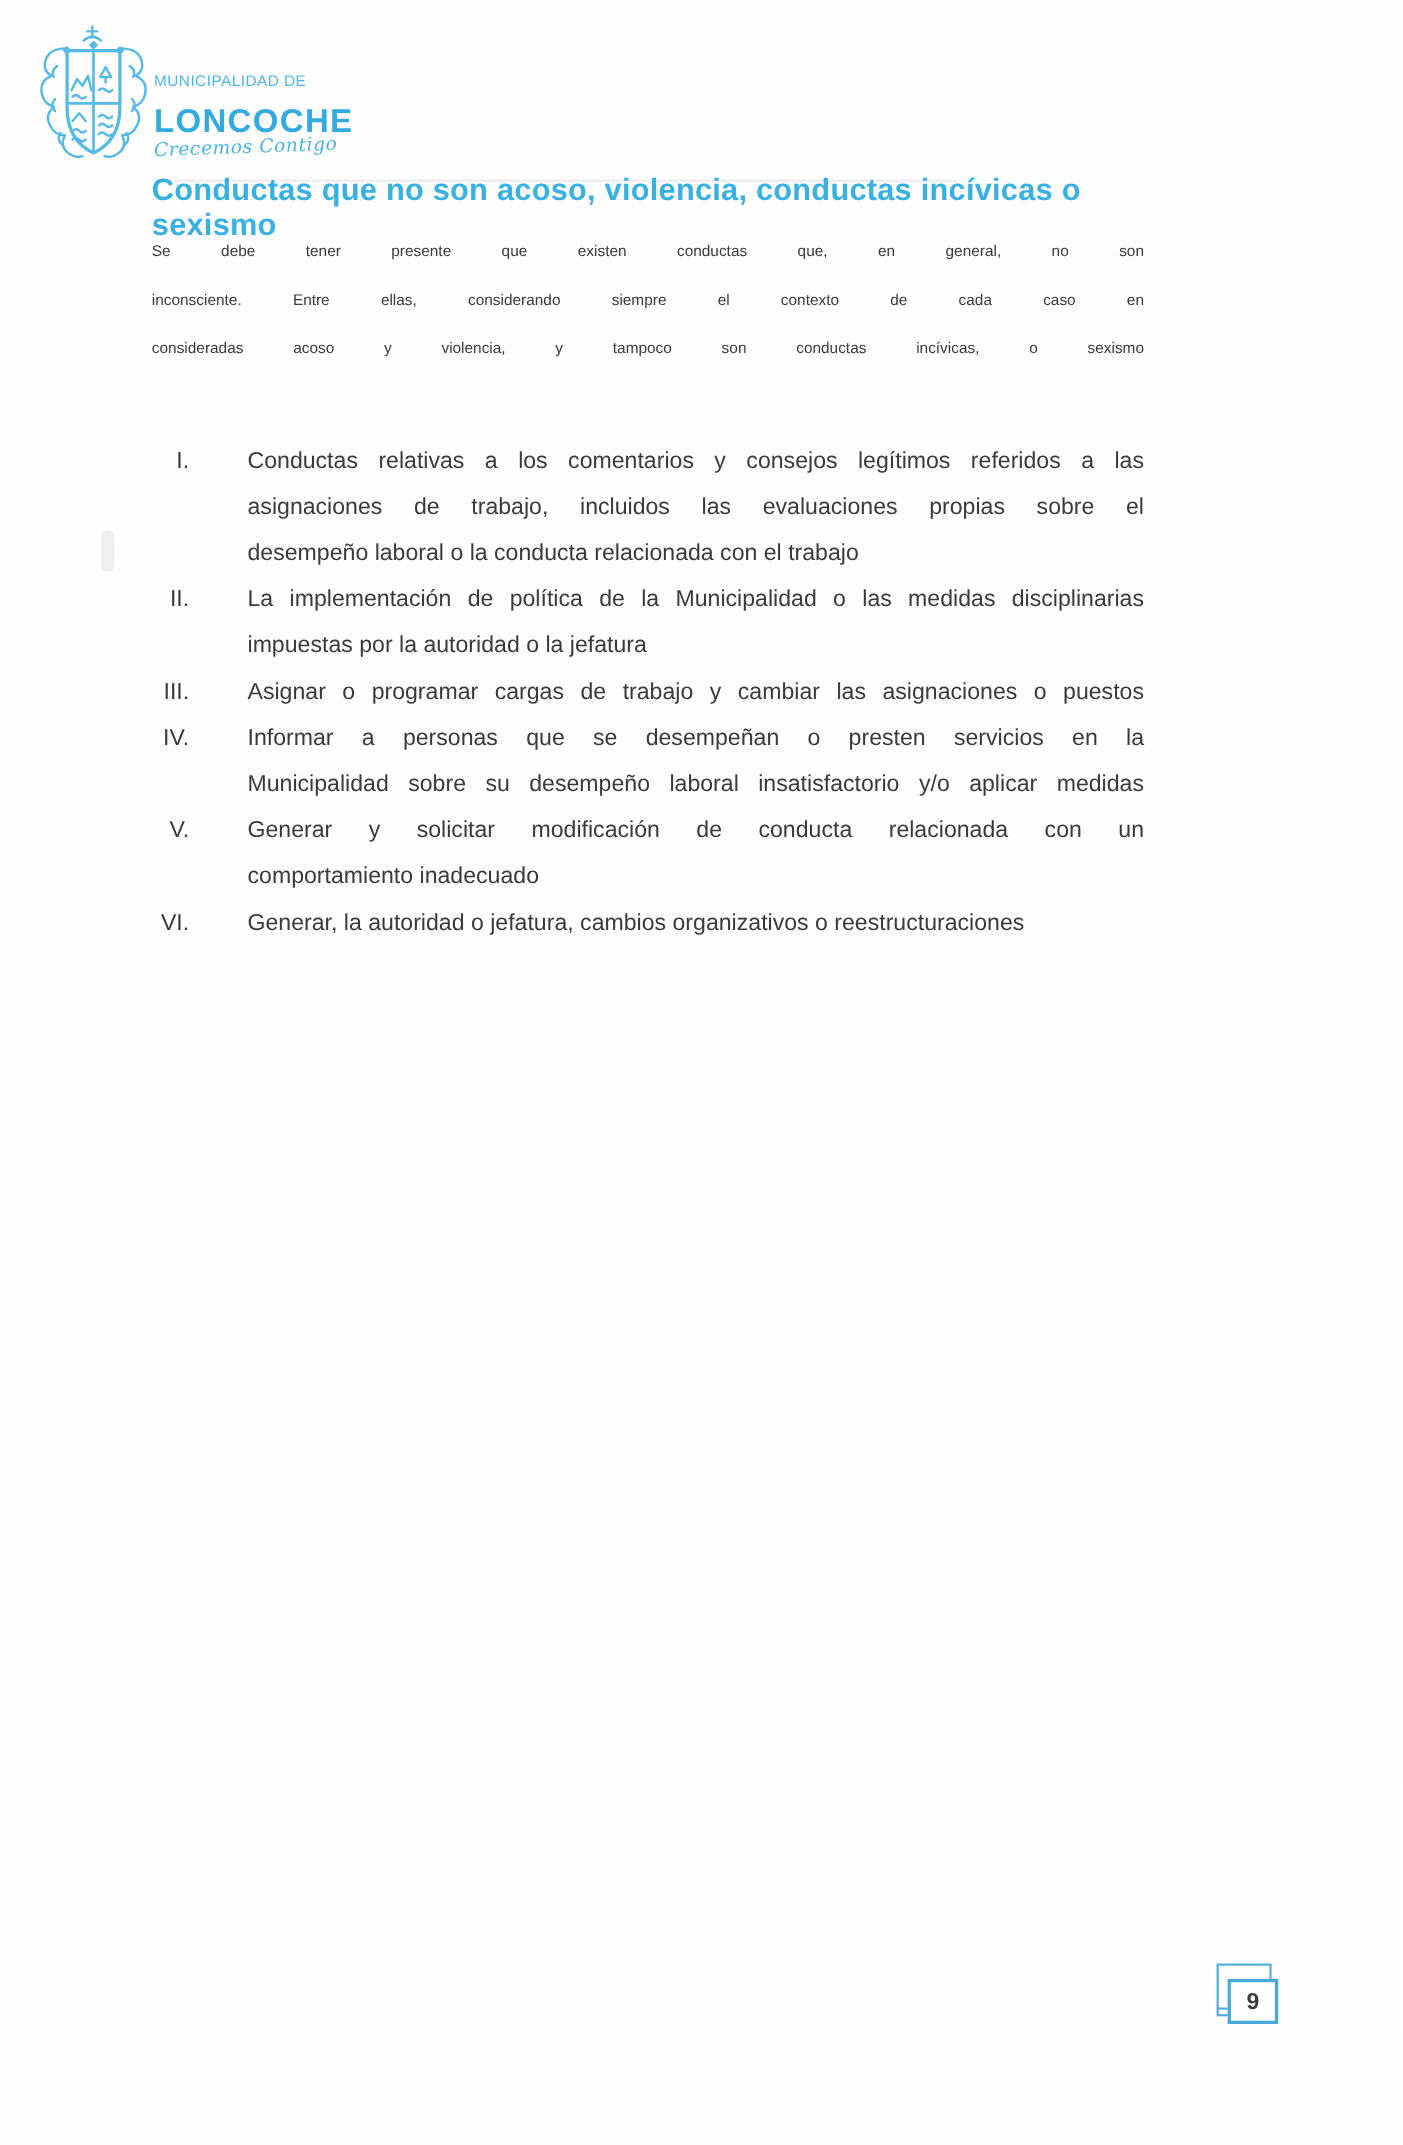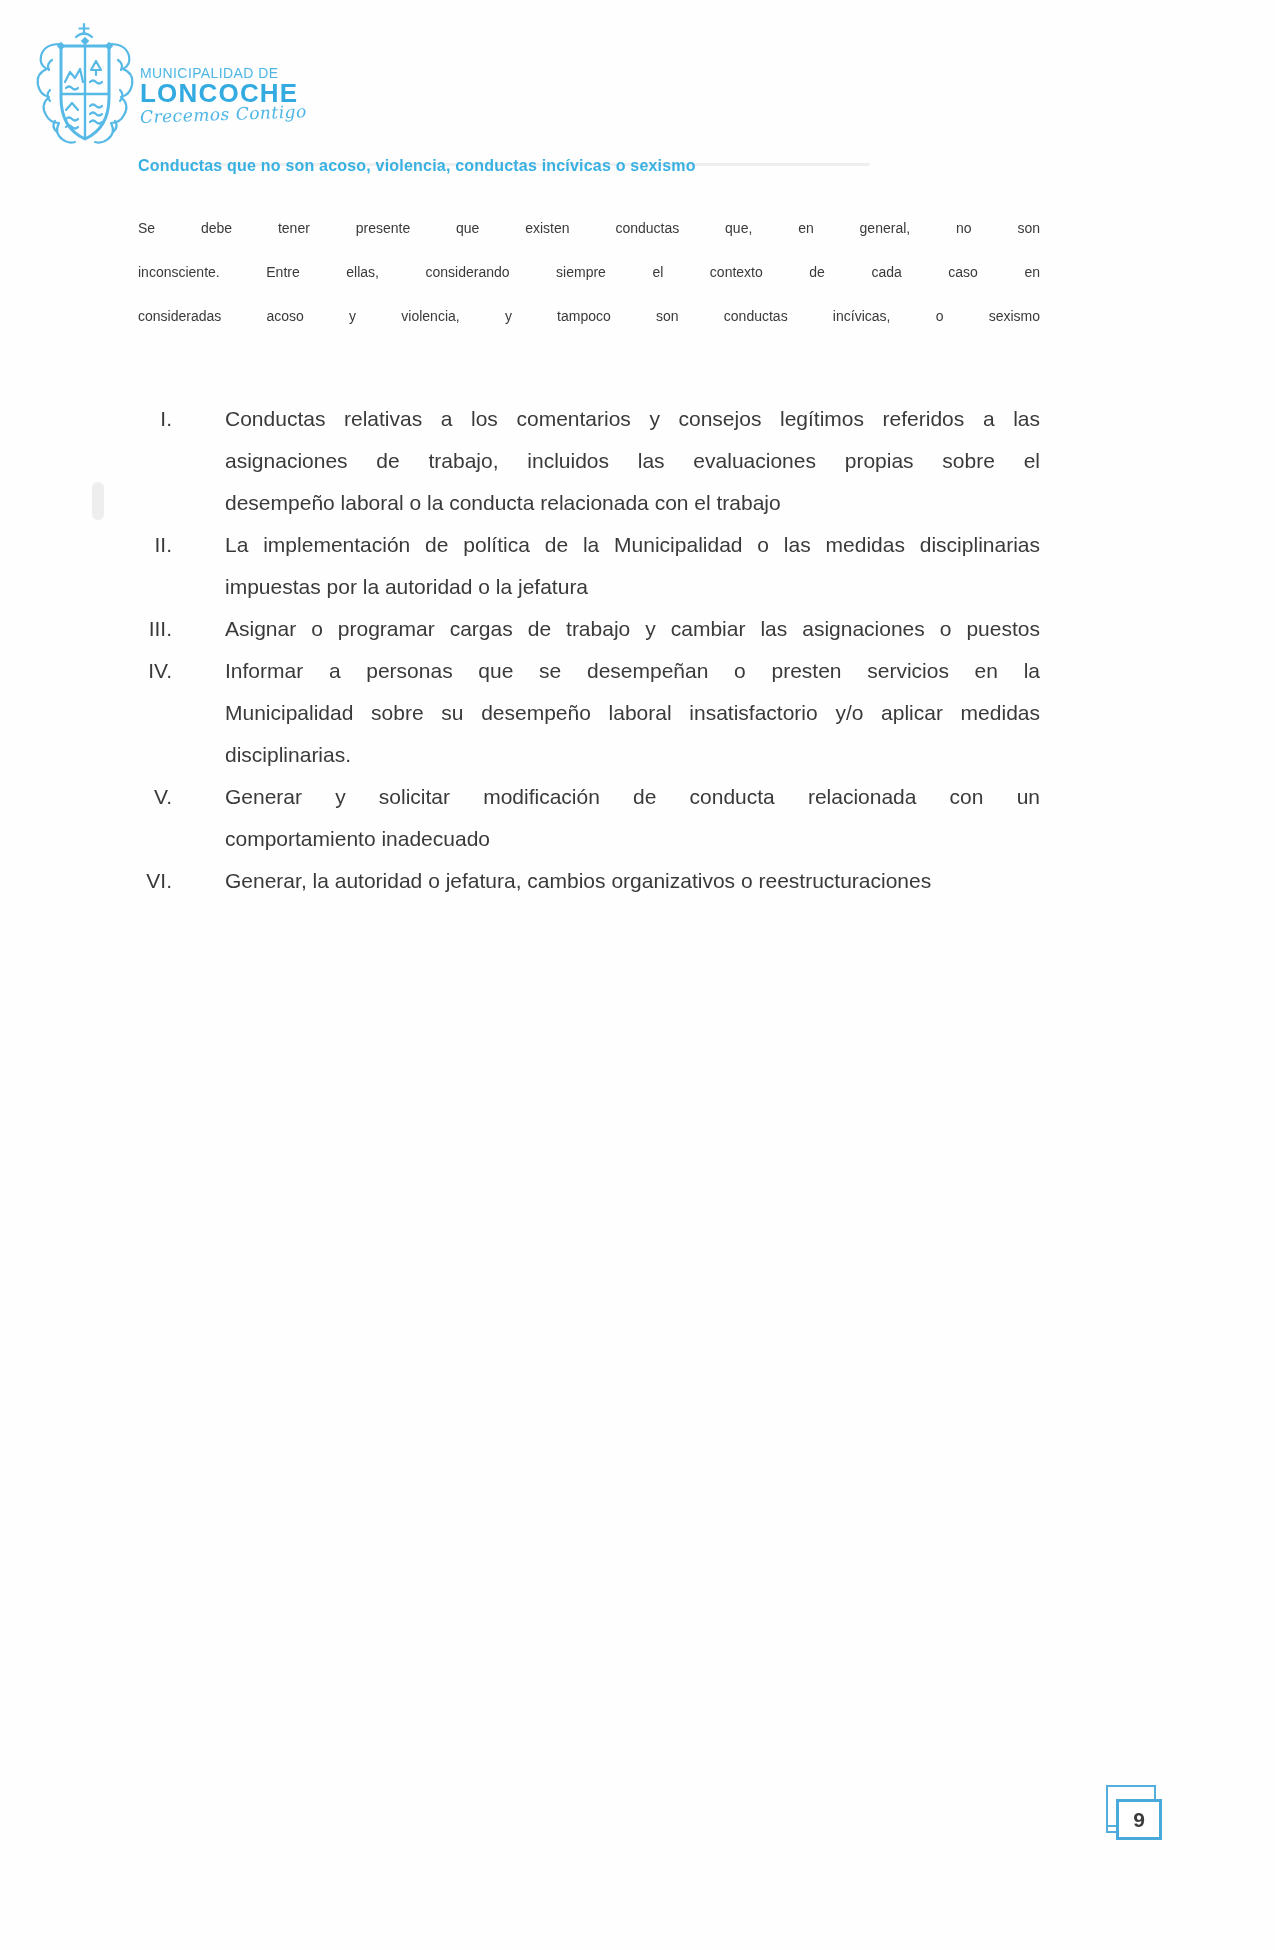--- a/index.html
+++ b/index.html
@@ -5,28 +5,28 @@
   html,body{margin:0;padding:0;background:#ffffff;}
   .page{
     position:relative;width:1275px;height:1950px;background:#fefefe;overflow:hidden;
     font-family:"Liberation Sans","DejaVu Sans",sans-serif;color:#3a3a3a;
   }
   
   .logo{position:absolute;left:28px;top:12px;width:300px;height:150px;}
   .logo svg{position:absolute;left:0;top:6px;}
   .logo-text{position:absolute;left:112px;top:54px;line-height:1;}
   .logo-org1{font-size:14px;font-weight:500;color:#4db6e5;letter-spacing:.4px;}
-  .logo-org2{font-size:26px;font-weight:bold;color:#33abe1;letter-spacing:1.2px;margin-top:0;}
+  .logo-org2{font-size:30px;font-weight:bold;color:#33abe1;letter-spacing:1.2px;margin-top:16px;}
   .logo-slogan{font-family:"DejaVu Serif","Liberation Serif",serif;font-style:italic;font-size:17px;
     color:#4db6e5;margin-top:3px;transform:rotate(-2deg);transform-origin:left;letter-spacing:.5px;}
   
   .streak{position:absolute;left:150px;top:163px;width:720px;height:3px;background:#c9c9c9;opacity:.28;border-radius:2px;}
   .smudge{position:absolute;left:92px;top:482px;width:12px;height:38px;background:#b5b5b5;opacity:.22;border-radius:6px;}
   
-  .heading{position:absolute;left:138px;top:157px;width:902px;font-size:16px;font-weight:bold;
+  .heading{position:absolute;left:138px;top:157px;width:902px;font-size:28px;font-weight:bold;
     color:#38b1e2;letter-spacing:.2px;}
   
   .intro{position:absolute;left:138px;top:206px;width:902px;font-size:14px;line-height:44px;}
   
   .list{position:absolute;left:138px;top:398px;width:902px;font-size:21px;line-height:42px;}
   .item{display:flex;align-items:flex-start;}
   .num{flex:none;width:87px;padding-right:53px;box-sizing:border-box;text-align:right;}
   .itl{width:815px;}
   
   .jl{text-align:justify;text-align-last:justify;}
@@ -120,21 +120,20 @@
       <div class="itl">
         <div class="jl">Asignar o programar cargas de trabajo y cambiar las asignaciones o puestos</div>
       </div>
     </div>
 
     <div class="item">
       <div class="num">IV.</div>
       <div class="itl">
         <div class="jl">Informar a personas que se desempeñan o presten servicios en la</div>
         <div class="jl">Municipalidad sobre su desempeño laboral insatisfactorio y/o aplicar medidas</div>
-        <div class="ll">disciplinarias.</div>
       </div>
     </div>
 
     <div class="item">
       <div class="num">V.</div>
       <div class="itl">
         <div class="jl">Generar y solicitar modificación de conducta relacionada con un</div>
         <div class="ll">comportamiento inadecuado</div>
       </div>
     </div>

